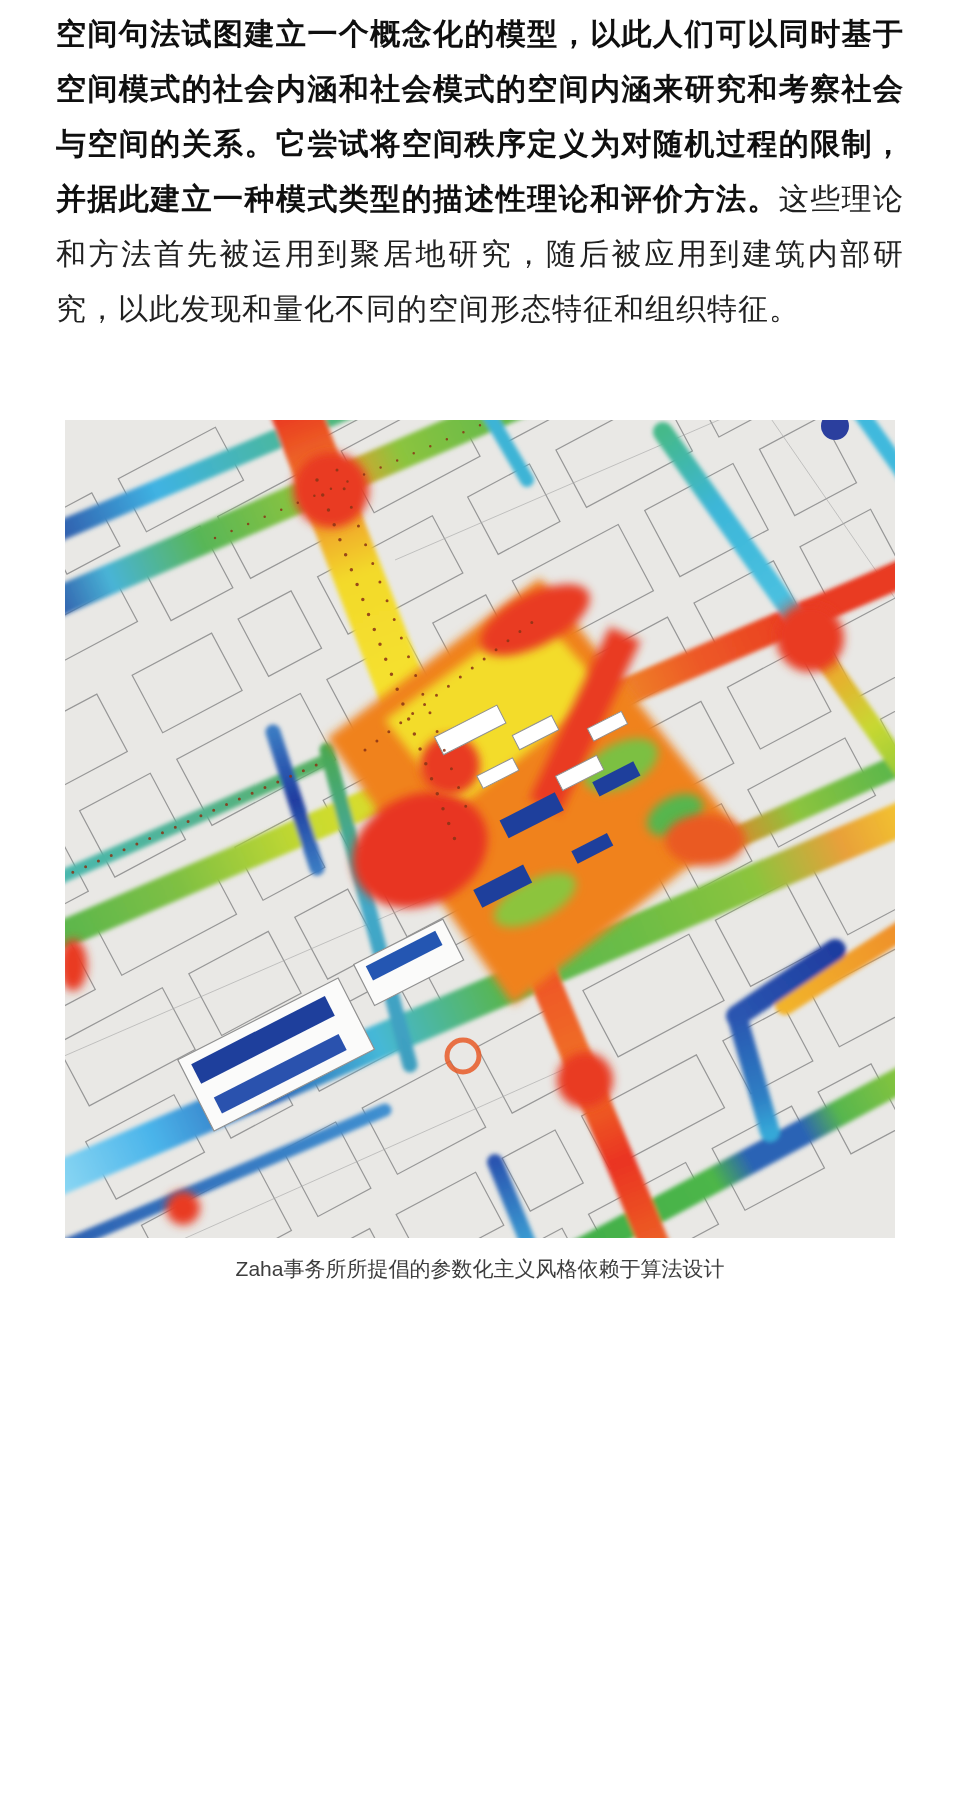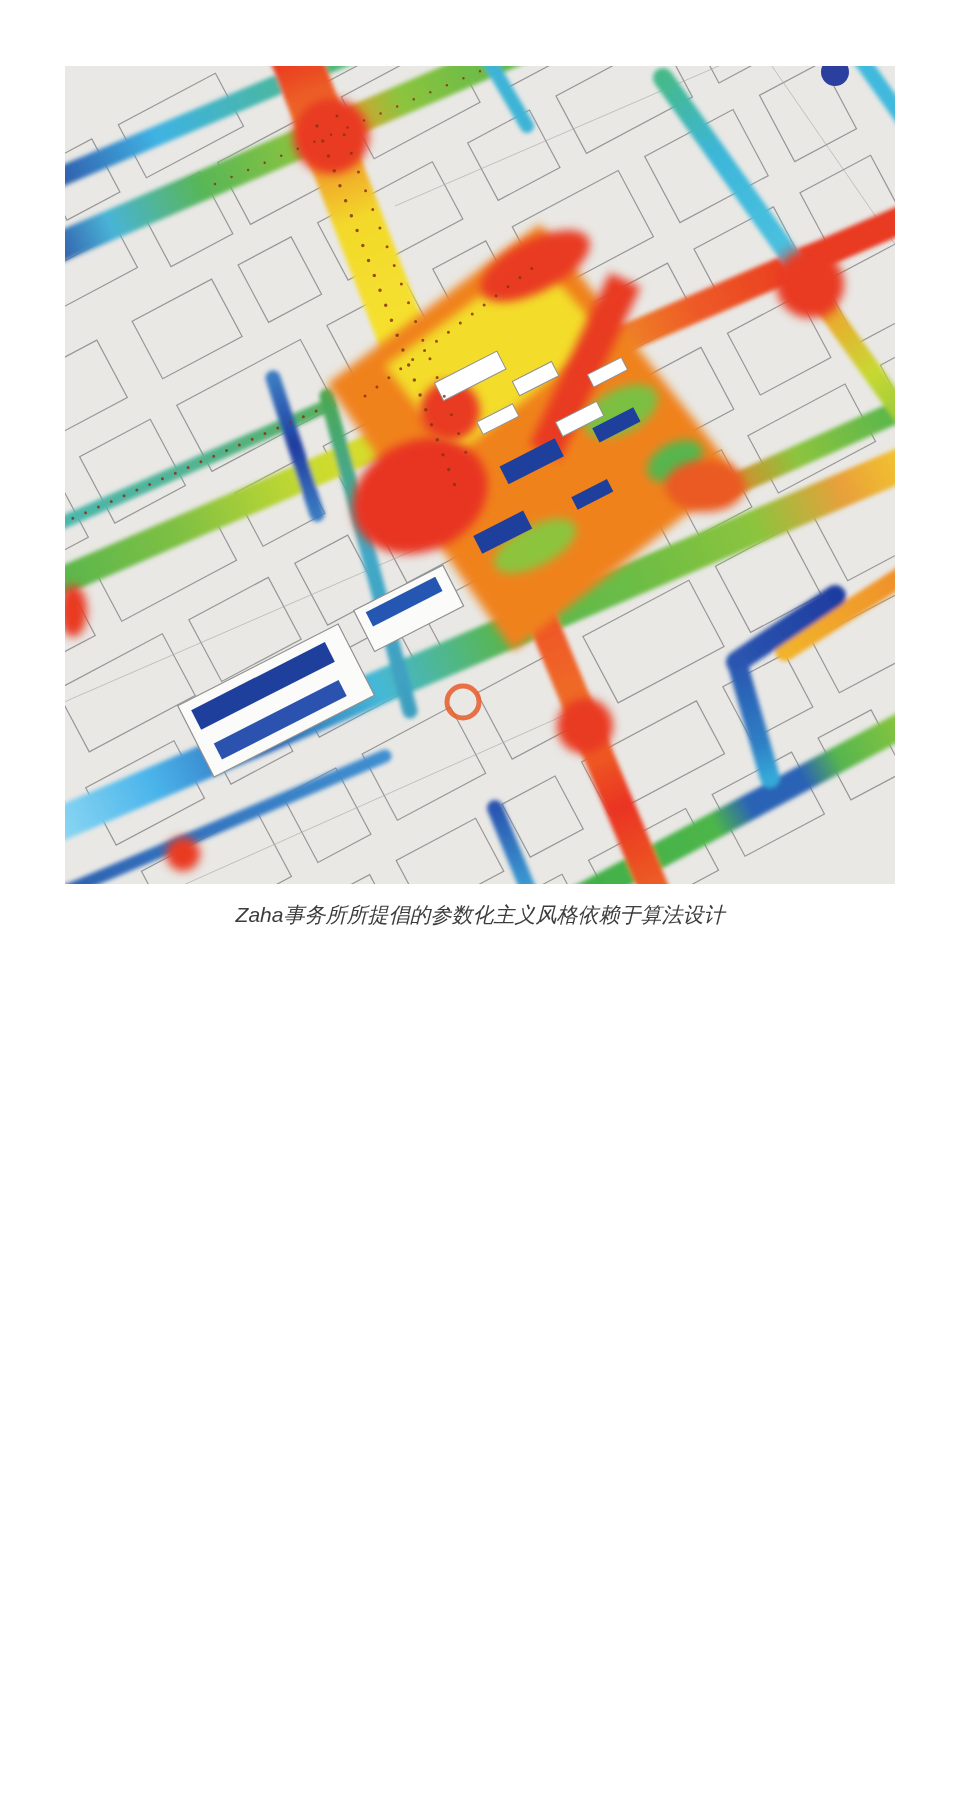--- a/index.html
+++ b/index.html
@@ -9,38 +9,39 @@
   p.para{
     font-size:30px;
     line-height:55px;
     letter-spacing:1px;
     text-align:justify;
     text-justify:inter-ideograph;
     color:#212121;
     margin:0 0 15px 0;
   }
   p.para strong{font-weight:bold;color:#0f0f0f;}
-  figure.map-figure{margin:60px 0 0 0;padding:0;text-align:center;font-style:italic;}
+  figure.map-figure{margin:84px 0 0 0;padding:0;text-align:center;}
   .map-wrap{width:830px;height:818px;margin:0 auto;overflow:hidden;}
   .map-wrap svg{display:block;}
   figcaption.map-caption{
     font-size:21px;
     line-height:26px;
     color:#3d3d3d;
     margin-top:18px;
     padding-bottom:12px;
     text-align:center;
   }
 </style>
 </head>
 <body>
 
 <div class="page">
   <div class="content">
 
+    <p class="para"><strong>空间句法试图建立一个概念化的模型，以此人们可以同时基于空间模式的社会内涵和社会模式的空间内涵来研究和考察社会与空间的关系。它尝试将空间秩序定义为对随机过程的限制，并据此建立一种模式类型的描述性理论和评价方法。</strong><span>这些理论和方法首先被运用到聚居地研究，随后被应用到建筑内部研究，以此发现和量化不同的空间形态特征和组织特征。</span></p>
 
 
     <figure class="map-figure">
       <div class="map-wrap">
         <svg width="830" height="818" viewBox="0 0 830 818" xmlns="http://www.w3.org/2000/svg">
           <defs>
             <filter id="soft" x="-20%" y="-20%" width="140%" height="140%">
                 <feGaussianBlur stdDeviation="2.2"></feGaussianBlur>
               </filter>
             <filter id="blob" x="-40%" y="-40%" width="180%" height="180%">

